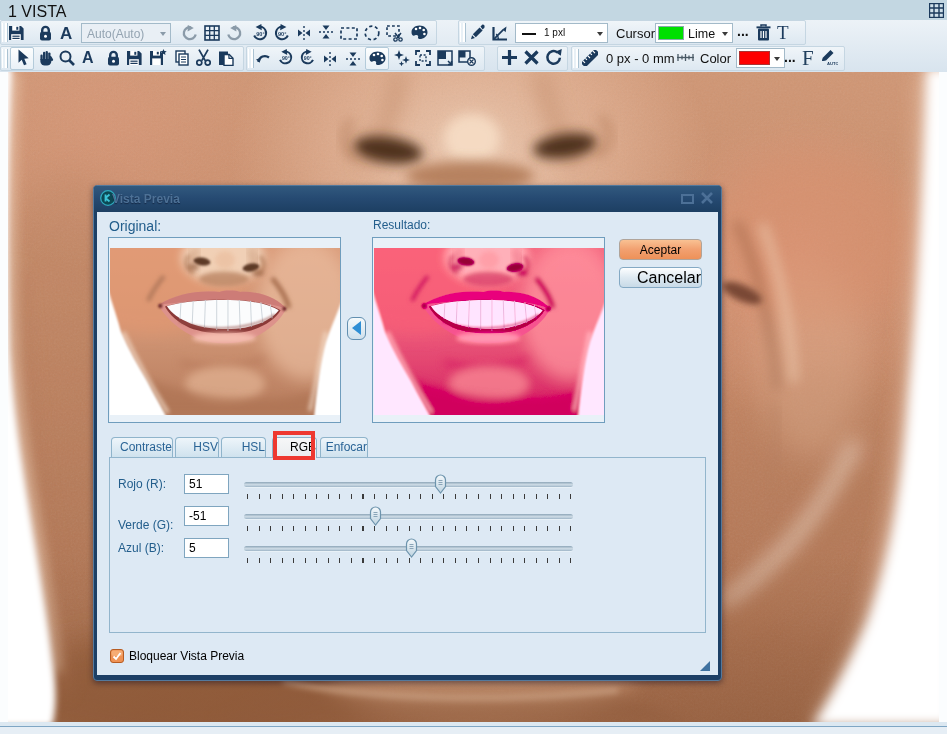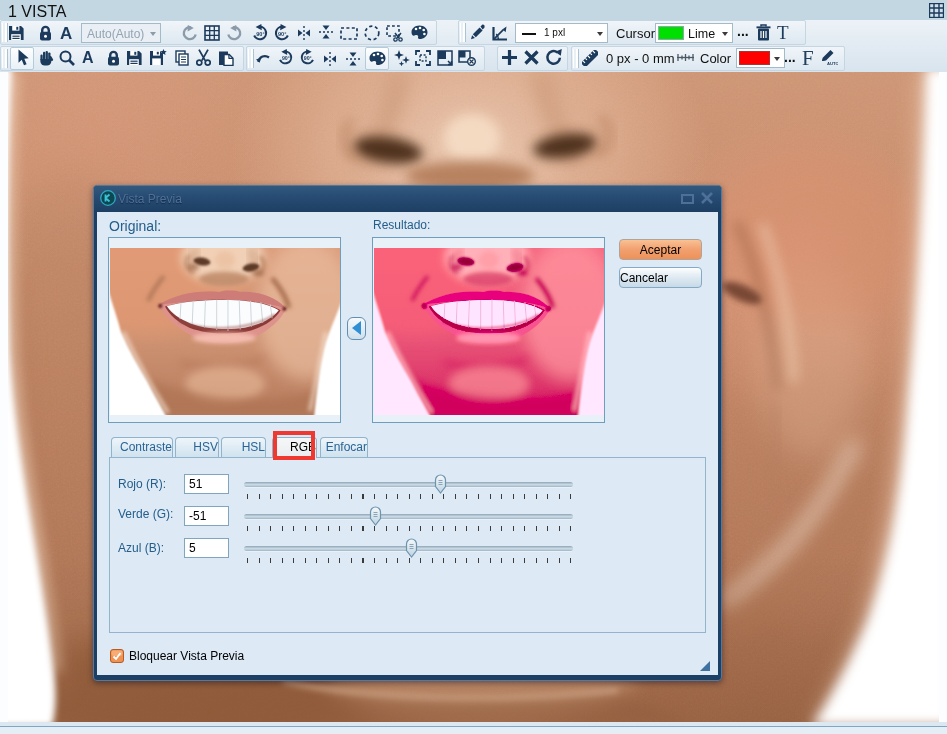--- a/index.html
+++ b/index.html
@@ -43,21 +43,21 @@
       <rect x="3.2" y="9.2" width="9.6" height="5.8" fill="#fff"></rect>
       <rect x="4.4" y="10.6" width="7.2" height="1.2" fill="#1b3a5c"></rect>
       <rect x="4.4" y="12.8" width="7.2" height="1.2" fill="#1b3a5c"></rect>
     </svg>
 <svg class="ic" style="left:39px;top:5px" width="13" height="16" viewBox="0 0 13 16">
       <path d="M3.2 7V5.2a3.3 3.3 0 0 1 6.6 0V7" fill="none" stroke="#1b3a5c" stroke-width="2.4"></path>
       <rect x="1" y="6.8" width="11" height="8.7" rx="2" fill="#1b3a5c"></rect>
       <circle cx="6.5" cy="11.2" r="1.5" fill="#fff"></circle>
     </svg>
 <div class="lbl" style="left:60px;top:4px;font-size:17px;font-weight:bold;color:#1b3a5c">A</div>
-<div class="combo" style="left:81px;top:3px;width:80px;background:#e9eff5">
+<div class="combo" style="left:81px;top:3px;width:90px;background:#e9eff5">
       <span style="position:absolute;left:5px;top:3px;font-size:12px;color:#94a4b2">Auto(Auto)</span>
       <span class="arr" style="border-top-color:#8b9ba9"></span>
     </div>
 <svg class="ic" style="left:182px;top:5px" width="16" height="16" viewBox="0 0 16 16">
       <path d="M13.7 9.5A6 6 0 1 1 9 2.3" fill="none" stroke="#8b9ba9" stroke-width="2.3"></path>
       <path d="M5.8 0 L11.8 3 L5.6 6.6z" fill="#8b9ba9"></path>
     </svg>
 <svg class="ic" style="left:204px;top:5px" width="16" height="16" viewBox="0 0 16 16">
       <rect x="1" y="1" width="14" height="14" fill="none" stroke="#1b3a5c" stroke-width="1.6"></rect>
       <path d="M5.7 1v14M10.3 1v14M1 5.7h14M1 10.3h14" stroke="#1b3a5c" stroke-width="1.3"></path>
@@ -370,21 +370,21 @@
 </svg>
 </div>
 <div id="bottombar" style="position:absolute;left:0;top:722px;width:947px;height:12px;background:#e6eef5;border-top:4px solid #dce8f1;box-shadow:inset 0 1px 0 #7fa6c4"></div>
 <div id="dialog" style="position:absolute;left:93px;top:185px;width:629px;height:496px">
 <div style="position:absolute;inset:0;background:#1c3f65;border:1px solid #54799c;border-radius:4px;box-shadow:0 2px 6px rgba(0,0,30,.45)"></div>
 <div style="position:absolute;left:1px;top:1px;width:627px;height:27px;border-radius:3px 3px 0 0;background:linear-gradient(#31597e,#264a72 45%,#1c3e61)"></div>
 <svg class="ic" style="left:7px;top:5px" width="16" height="16" viewBox="0 0 16 16">
       <circle cx="8" cy="8" r="7.3" fill="#0b4854" stroke="#2fa9be" stroke-width="1.3"></circle>
       <path d="M5.5 4.5v7M5.5 8l4-3.5M5.5 8l4 3.5" stroke="#3cc2d6" stroke-width="1.8" fill="none"></path>
     </svg>
-<div style="position:absolute;left:25px;top:7px;font-size:12px;font-weight:normal;color:#4d7196;text-shadow:0 1px 1px rgba(0,0,20,.4)">Vista Previa</div>
+<div style="position:absolute;left:19px;top:7px;font-size:12px;font-weight:bold;color:#4d7196;text-shadow:0 1px 1px rgba(0,0,20,.4)">Vista Previa</div>
 <div style="position:absolute;left:588px;top:9px;width:13px;height:10px;border:2px solid #4c7097"></div>
 <svg class="ic" style="left:607px;top:6px" width="14" height="14" viewBox="0 0 14 14">
       <path d="M2 2l10 10M12 2L2 12" stroke="#4c7097" stroke-width="2.6"></path>
     </svg>
 <div id="client" style="position:absolute;left:4px;top:27px;width:621px;height:463px;background:#dde9f4">
  <div style="position:absolute;left:12px;top:6px;font-size:14px;color:#235e8c">Original:</div>
  <div style="position:absolute;left:276px;top:6px;font-size:12px;color:#235e8c">Resultado:</div>
  <div style="position:absolute;left:11px;top:25px;width:233px;height:186px;border:1px solid #6f9dbd;background:#e9f1f8">
   <svg style="position:absolute;left:1px;top:10px" width="230" height="167" viewBox="0 0 230 167">
    <defs>
@@ -465,32 +465,32 @@
   <svg style="position:absolute;left:1px;top:10px" width="230" height="167" viewBox="0 0 230 167">
    <g filter="url(#rgbshift)">
             <use href="#minface"></use>
           </g>
   </svg>
  </div>
  <div style="position:absolute;left:250px;top:105px;width:19px;height:23px;border:1.5px solid #628fb0;border-radius:6px;background:linear-gradient(#f5fafc,#cfe0ec)">
   <div style="position:absolute;left:3.5px;top:3px;width:0;height:0;border-top:7px solid transparent;border-bottom:7px solid transparent;border-right:9px solid #2f8fd5"></div>
  </div>
  <div style="position:absolute;left:522px;top:27px;width:83px;height:21px;border:1px solid #b0a49a;border-radius:4px;background:linear-gradient(#f9c193,#f2a171 48%,#ee9158);text-align:center;font-size:12px;color:#000;line-height:20px">Aceptar</div>
- <div style="position:absolute;left:522px;top:55px;width:83px;height:21px;border:1px solid #84a9c4;border-radius:4px;background:linear-gradient(#fdfeff,#dfeaf2 48%,#c8dae7);text-align:left;font-size:12px;color:#000;line-height:20px">Cancelar</div>
+ <div style="position:absolute;left:522px;top:55px;width:83px;height:21px;border:1px solid #84a9c4;border-radius:4px;background:linear-gradient(#fdfeff,#dfeaf2 48%,#c8dae7);text-align:right;font-size:16px;color:#000;line-height:20px">Cancelar</div>
 
  <div class="tab" style="left:14px;width:62px">Contraste</div>
  <div class="tab" style="left:78px;width:44px">HSV</div>
  <div class="tab" style="left:124px;width:45px">HSL</div>
  <div class="tab sel" style="left:175px;width:45px">RGB</div>
  <div class="tab" style="left:223px;width:48px">Enfocar</div>
  <div style="position:absolute;left:176px;top:219px;width:42px;height:29px;border:4px solid #ee3830;background:transparent;z-index:5"></div>
 
  <div style="position:absolute;left:12px;top:245px;width:597px;height:176px;border:1px solid #92b5cc"></div>
  <div class="slbl" style="top:265px">Rojo (R):</div>
- <div class="slbl" style="top:295px">Verde (G):</div>
+ <div class="slbl" style="top:306px">Verde (G):</div>
  <div class="slbl" style="top:329px">Azul (B):</div>
  <div class="sinp" style="top:262px">51</div>
  <div class="sinp" style="top:294px">-51</div>
  <div class="sinp" style="top:326px">5</div>
  <div class="strk" style="top:270px"></div>
  <div class="strk" style="top:302px"></div>
  <div class="strk" style="top:334px"></div>
  <div class="stck" style="top:282px"></div>
  <div class="stck" style="top:314px"></div>
  <div class="stck" style="top:346px"></div>

